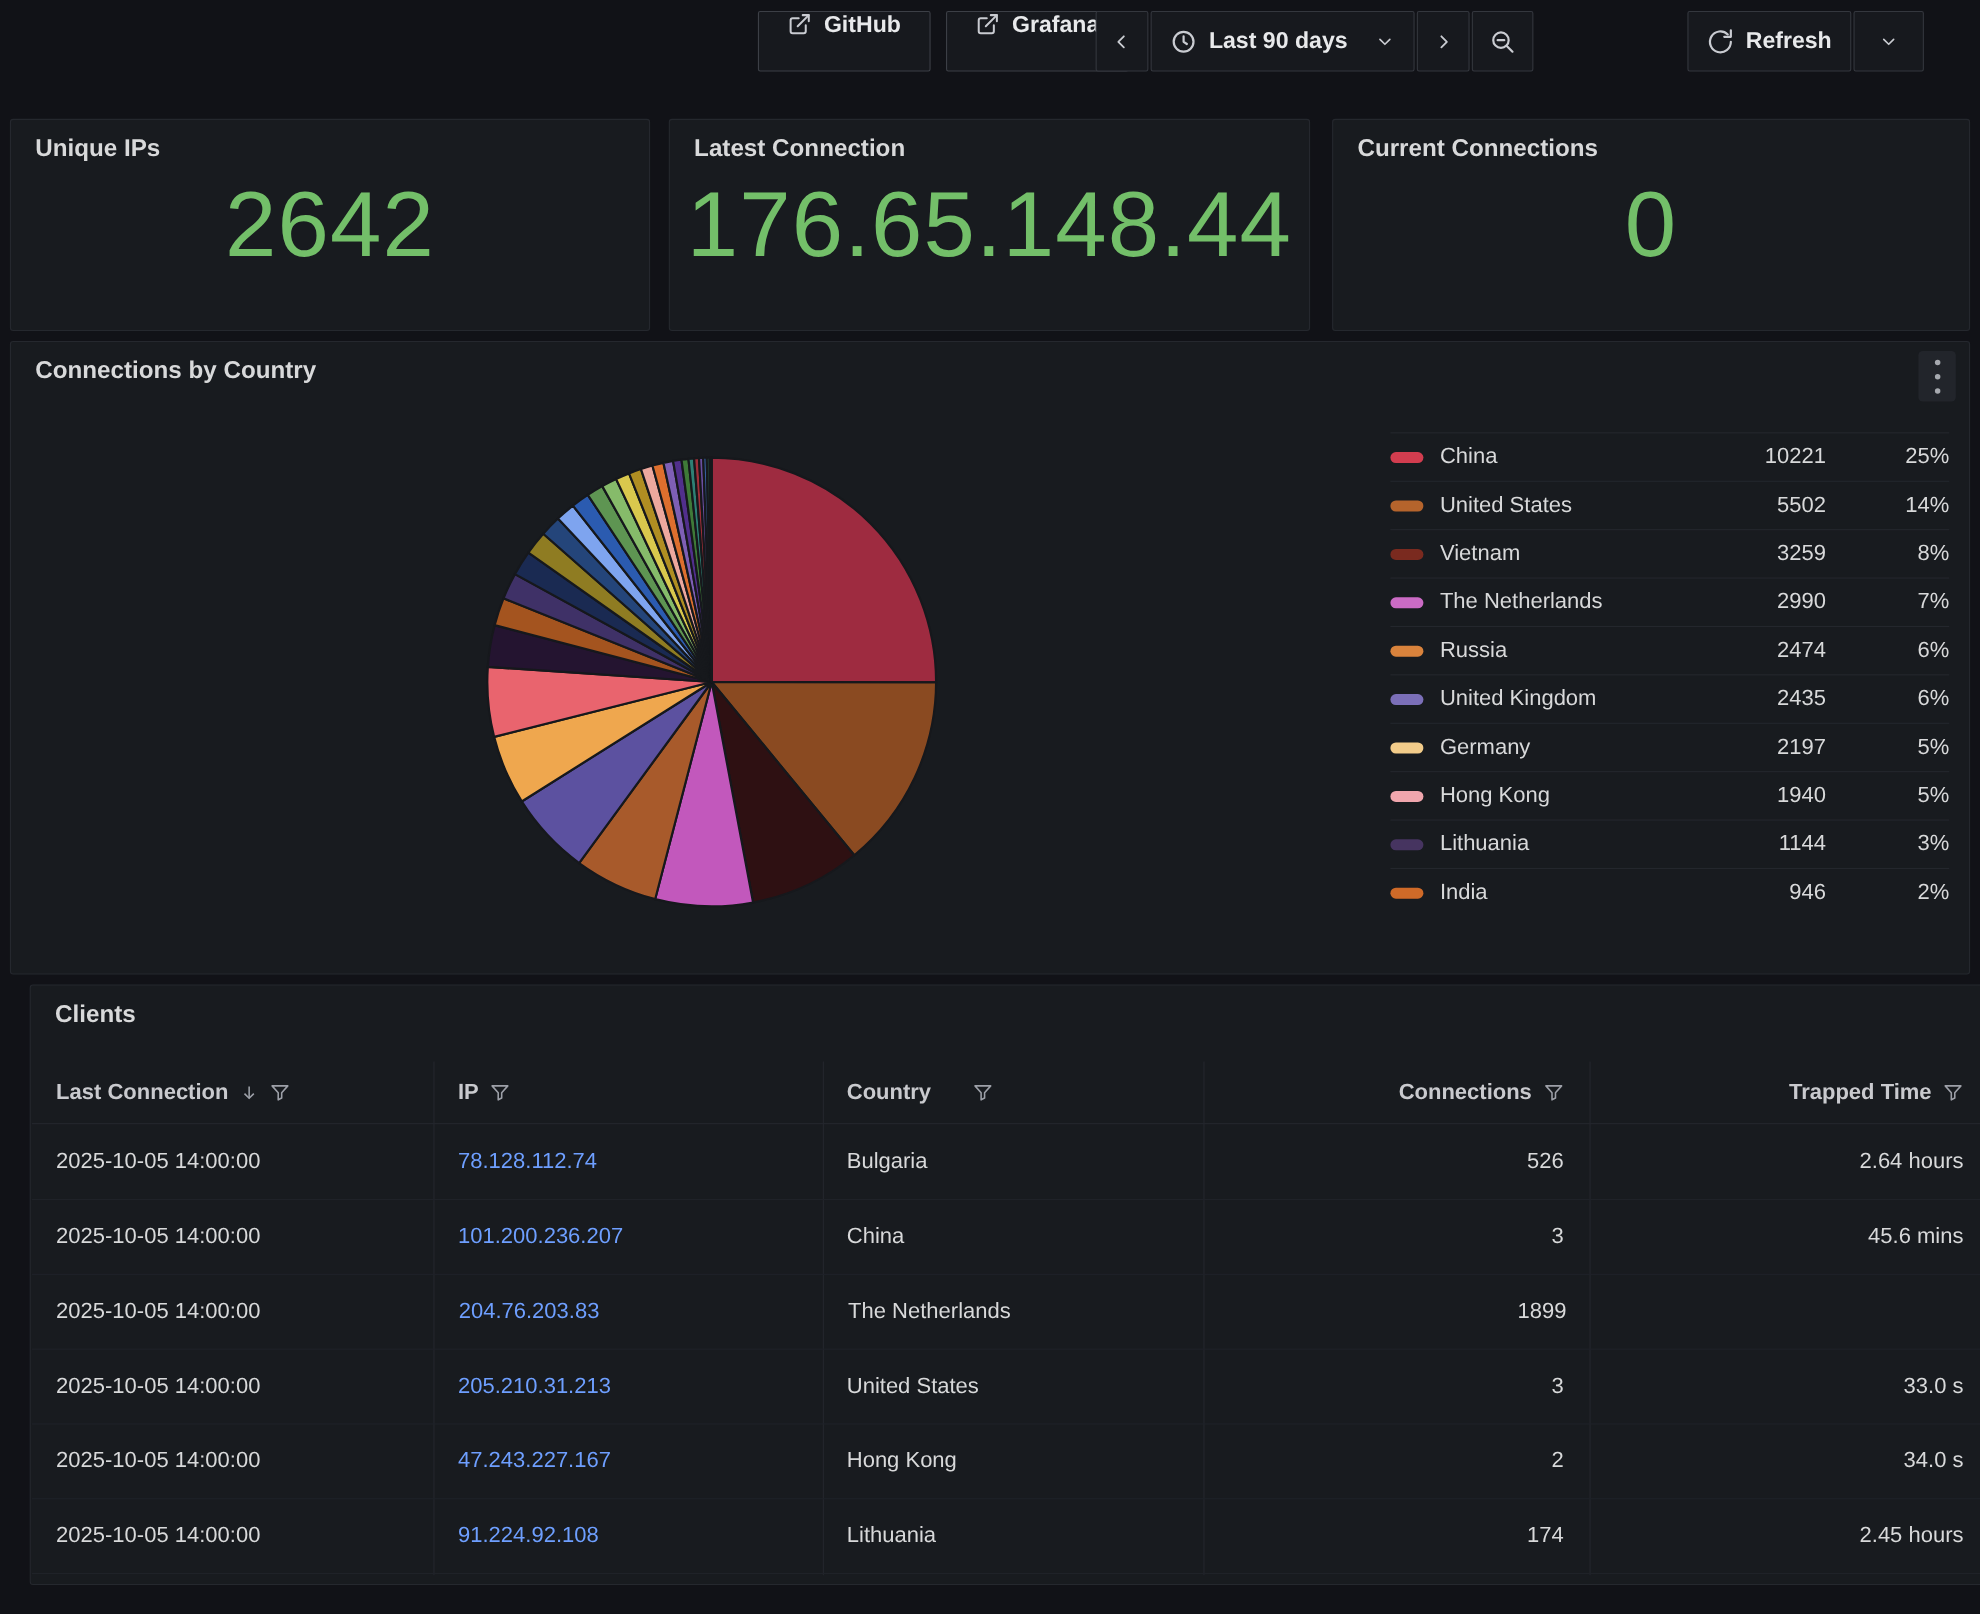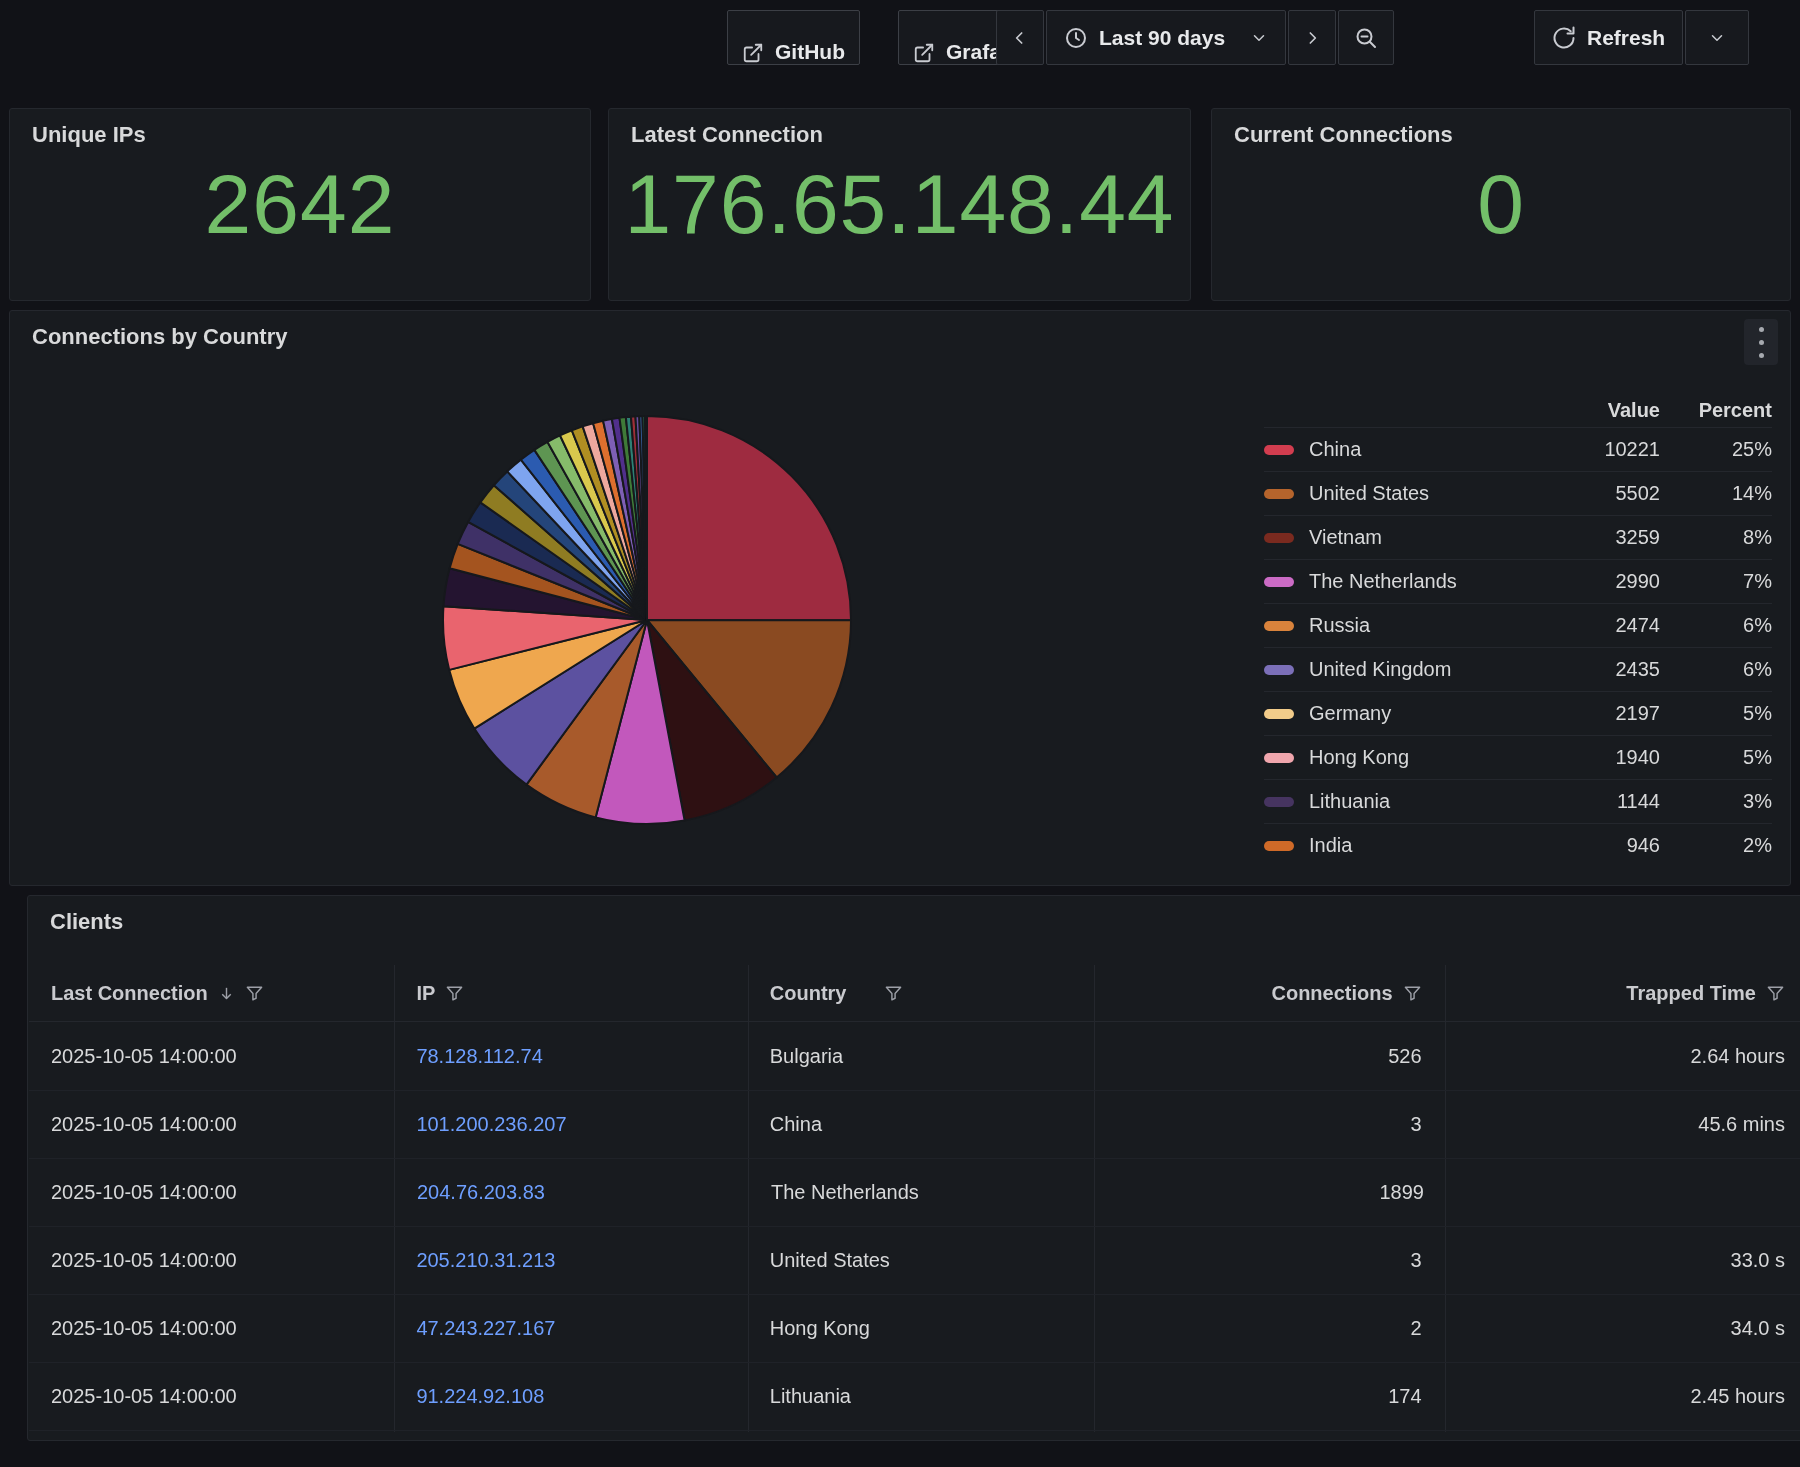--- a/index.html
+++ b/index.html
@@ -7,25 +7,24 @@
   body {
     background:#111217;
     font-family:"Liberation Sans", sans-serif;
     color:#D8D9DA;
     position:relative;
     overflow:hidden;
   }
   
   .tb-btn {
     position:absolute; top:10px; height:55px;
-    display:inline-flex; align-items:flex-end; gap:11px;
+    display:inline-flex; align-items:flex-start; gap:11px;
     background:#17191E; border:1px solid #3C3F46; border-radius:2px;
-    padding:0 14px; font-size:21px; font-weight:600; color:#E8E9EB;
+    padding:0 26px; font-size:21px; font-weight:600; color:#E8E9EB;
     cursor:pointer;
-    margin-left:38px;
   }
   .tb-group { position:absolute; top:10px; display:flex; gap:2px; }
   .tb-sub {
     height:55px; display:inline-flex; align-items:center; justify-content:center; gap:11px;
     background:#17191E; border:1px solid #34373E; border-radius:2px;
     padding:0 17px; font-size:21px; font-weight:600; color:#E8E9EB; cursor:pointer;
   }
   .tb-sub.square { width:48px; padding:0; }
   .icon { display:inline-flex; align-items:center; justify-content:center; }
   svg.st { stroke:#C9CBD1; stroke-width:2; fill:none; stroke-linecap:round; stroke-linejoin:round; }
@@ -212,25 +211,20 @@
       <path d="M207 207 L179.50 4.86 A204 204 0 0 1 185.87 4.10 Z" fill="#3F7A38" stroke="#16181C" stroke-width="2" stroke-linejoin="round"></path>
       <path d="M207 207 L185.87 4.10 A204 204 0 0 1 190.98 3.63 Z" fill="#2E8074" stroke="#16181C" stroke-width="2" stroke-linejoin="round"></path>
       <path d="M207 207 L190.98 3.63 A204 204 0 0 1 195.46 3.33 Z" fill="#9E2F38" stroke="#16181C" stroke-width="2" stroke-linejoin="round"></path>
       <path d="M207 207 L195.46 3.33 A204 204 0 0 1 199.30 3.15 Z" fill="#6A4FA0" stroke="#16181C" stroke-width="2" stroke-linejoin="round"></path>
       <path d="M207 207 L199.30 3.15 A204 204 0 0 1 202.51 3.05 Z" fill="#365F9E" stroke="#16181C" stroke-width="2" stroke-linejoin="round"></path>
       <path d="M207 207 L202.51 3.05 A204 204 0 0 1 205.08 3.01 Z" fill="#2F7A4F" stroke="#16181C" stroke-width="2" stroke-linejoin="round"></path>
       <path d="M207 207 L205.08 3.01 A204 204 0 0 1 207.00 3.00 Z" fill="#822430" stroke="#16181C" stroke-width="2" stroke-linejoin="round"></path>
     </svg>
 
   <div class="legend">
-    <div class="lg-row lg-head">
-      <span class="lg-label"></span>
-      <span class="lg-value">Value</span>
-      <span class="lg-pct">Percent</span>
-    </div>
     <div id="legend-rows">
         <div class="lg-row">
           <span class="lg-label">
             <span class="lg-chip" style="background:#D23D4F"></span>
             <span>China</span>
           </span>
           <span class="lg-value">10221</span>
           <span class="lg-pct">25%</span>
         </div>
         <div class="lg-row">

